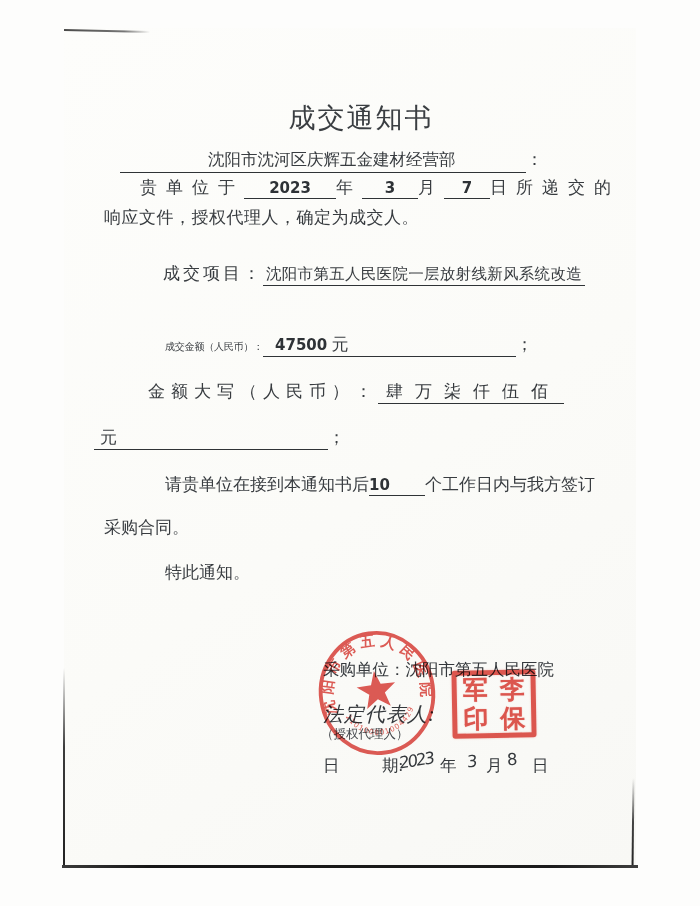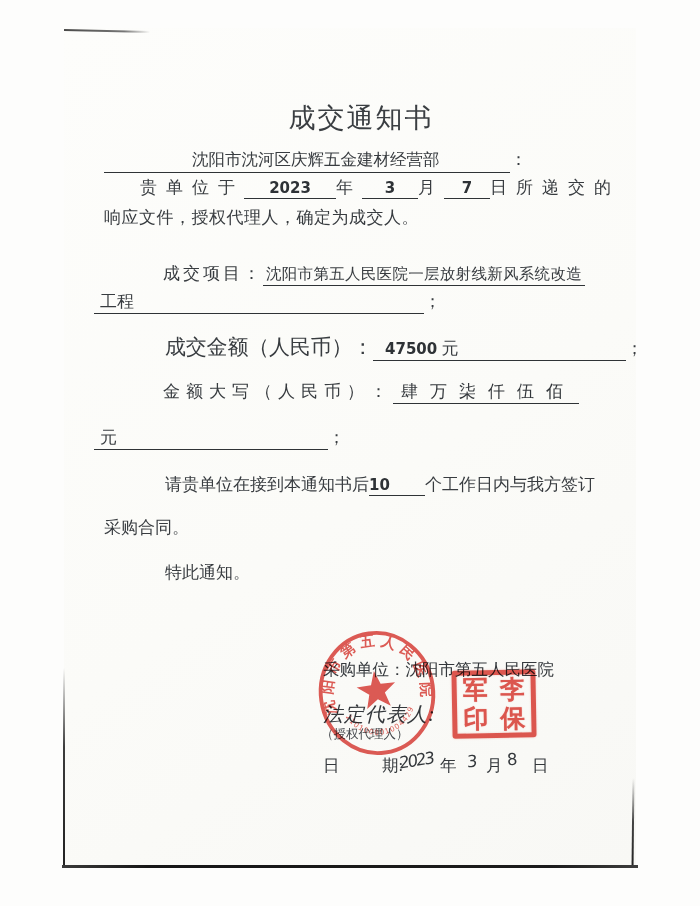--- a/index.html
+++ b/index.html
@@ -28,37 +28,37 @@
 
   .ln{position:absolute;white-space:nowrap;color:#383c40;font-size:17px;}
   .blank{display:inline-block;border-bottom:1.6px solid #2f3336;vertical-align:baseline;}
   .num{font-family:"DejaVu Sans","Liberation Sans",sans-serif;font-weight:600;font-size:15px;color:#2e3236;}
   .semi{color:#383c40;}
 
   .title{left:0;right:0;top:72px;text-align:center;padding-left:22px;
     font-size:27px;letter-spacing:2px;color:#3a3e42;}
 
   
-  .l-recipient{top:120px;left:40px;}
+  .l-recipient{top:120px;left:56px;}
   .l-recipient .blank{width:406px;height:24px;padding-left:88px;box-sizing:border-box;font-size:16.5px;}
   .l-sub1{top:148px;left:76px;}
   .l-sub1 .cn{letter-spacing:9px;}
   .l-sub1 .b-year{width:92px;text-align:center;}
   .l-sub1 .b-month{width:56px;text-align:center;}
   .l-sub1 .b-day{width:46px;text-align:center;}
   .l-sub2{top:178px;left:40px;letter-spacing:.5px;}
   .l-proj{top:234px;left:99px;}
   .l-proj .lbl{letter-spacing:3px;}
   .l-proj .blank{width:322px;text-align:left;font-size:15.5px;letter-spacing:.3px;padding-left:3px;box-sizing:border-box;}
   .l-proj2{top:262px;left:30px;}
   .l-proj2 .blank{width:330px;padding-left:6px;box-sizing:border-box;}
   .l-amt{top:305px;left:101px;}
-  .l-amt .lbl{font-size:21px;letter-spacing:-.2px;text-align:right;}
+  .l-amt .lbl{font-size:10px;letter-spacing:-.2px;text-align:right;}
   .l-amt .blank{width:253px;padding-left:12px;box-sizing:border-box;}
-  .l-amtw{top:352px;left:99px;}
+  .l-amtw{top:352px;left:84px;}
   .l-amtw .lbl{letter-spacing:6px;}
   .l-amtw .blank{letter-spacing:12px;padding:0 4px 0 8px;font-weight:500;color:#33373b;}
   .l-amtw2{top:398px;left:30px;}
   .l-amtw2 .blank{width:234px;padding-left:6px;box-sizing:border-box;}
   .l-dead{top:445px;left:101px;}
   .l-dead .blank{width:56px;}
   .l-dead2{top:488px;left:40px;}
   .l-close{top:533px;left:101px;}
 
   
@@ -100,21 +100,20 @@
 
     <div class="ln title">成交通知书</div>
 
     <div class="ln l-recipient"><span class="blank">沈阳市沈河区庆辉五金建材经营部</span><span>：</span></div>
 
     <div class="ln l-sub1"><span class="cn">贵单位于</span><span class="blank b-year"><span class="num">2023</span></span><span class="cn">年</span><span class="blank b-month"><span class="num">3</span></span><span class="cn">月</span><span class="blank b-day"><span class="num">7</span></span><span class="cn">日所递交的</span></div>
 
     <div class="ln l-sub2">响应文件，授权代理人，确定为成交人。</div>
 
     <div class="ln l-proj"><span class="lbl">成交项目：</span><span class="blank">沈阳市第五人民医院一层放射线新风系统改造</span></div>
-    <div class="ln l-proj2"><span class="blank">工程</span><span class="semi">；</span></div>
 
     <div class="ln l-amt"><span class="lbl">成交金额（人民币）：</span><span class="blank"><span class="num">47500</span> <span>元</span></span><span class="semi">；</span></div>
 
     <div class="ln l-amtw"><span class="lbl">金额大写（人民币）：</span><span class="blank">肆万柒仟伍佰</span></div>
     <div class="ln l-amtw2"><span class="blank">元</span><span class="semi">；</span></div>
 
     <div class="ln l-dead"><span>请贵单位在接到本通知书后</span><span class="blank"><span class="num">10</span></span><span>个工作日内与我方签订</span></div>
     <div class="ln l-dead2">采购合同。</div>
 
     <div class="ln l-close">特此通知。</div>

